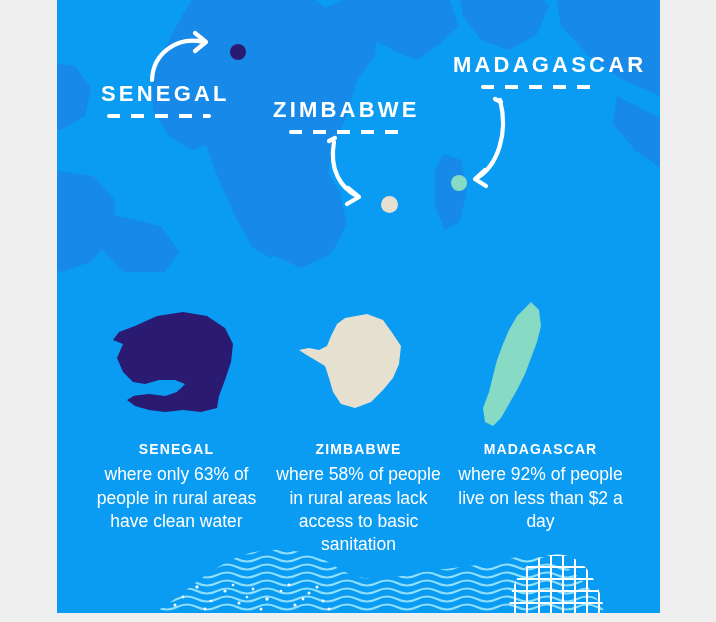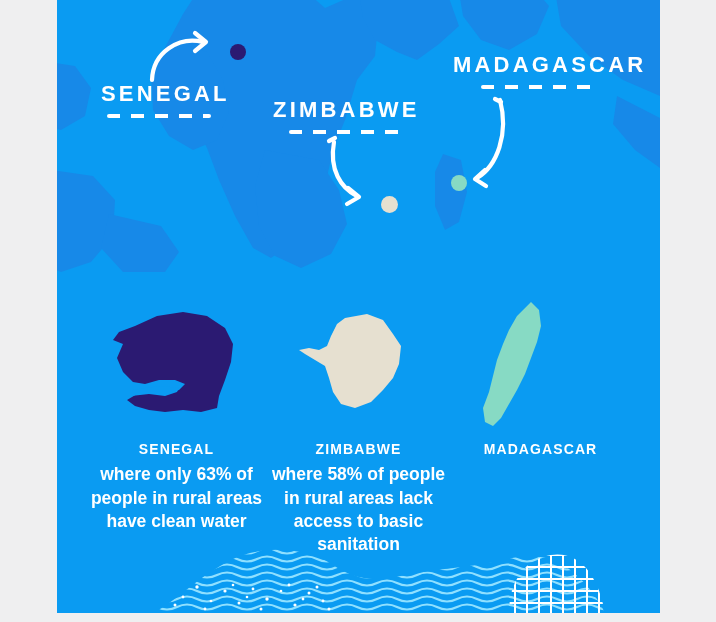--- a/index.html
+++ b/index.html
@@ -62,21 +62,21 @@
     position:absolute; left:0; top:442px; width:603px;
     display:flex; justify-content:space-between; align-items:flex-start;
     padding:0 32px;
   }
   .caption { width:175px; text-align:center; color:#ffffff; }
   .caption .cname {
     font-weight:bold; font-size:14px; letter-spacing:1.1px;
     line-height:1.1; margin-bottom:6px;
   }
   .caption .cbody {
-    font-size:17.5px; line-height:1.33; font-weight:700;
+    font-size:17.5px; line-height:1.33; font-weight:400;
   }
 
   
   .bottomdeco { position:absolute; left:0; bottom:0; width:603px; height:72px; }
 </style>
 </head>
 <body>
 
 <div id="stage">
 
@@ -176,20 +176,21 @@
         <div class="cbody">where only 63% of people in rural areas have clean water</div>
       </div>
 
       <div class="caption">
         <div class="cname">ZIMBABWE</div>
         <div class="cbody">where 58% of people in rural areas lack access to basic sanitation</div>
       </div>
 
       <div class="caption">
         <div class="cname">MADAGASCAR</div>
+        <div class="cbody">where 92% of people live on less than $2 a day</div>
       </div>
 
     </div>
 
     <svg class="bottomdeco" viewBox="0 0 603 72" preserveAspectRatio="none">
       <defs>
         <clipPath id="hillclip">
           <path d="M96 72 C120 60, 140 36, 176 18 C206 4, 250 6, 276 24
                    C300 40, 316 40, 350 34 C392 26, 420 26, 450 18
                    C476 12, 496 16, 512 28 C528 40, 540 56, 548 72 Z"></path>

